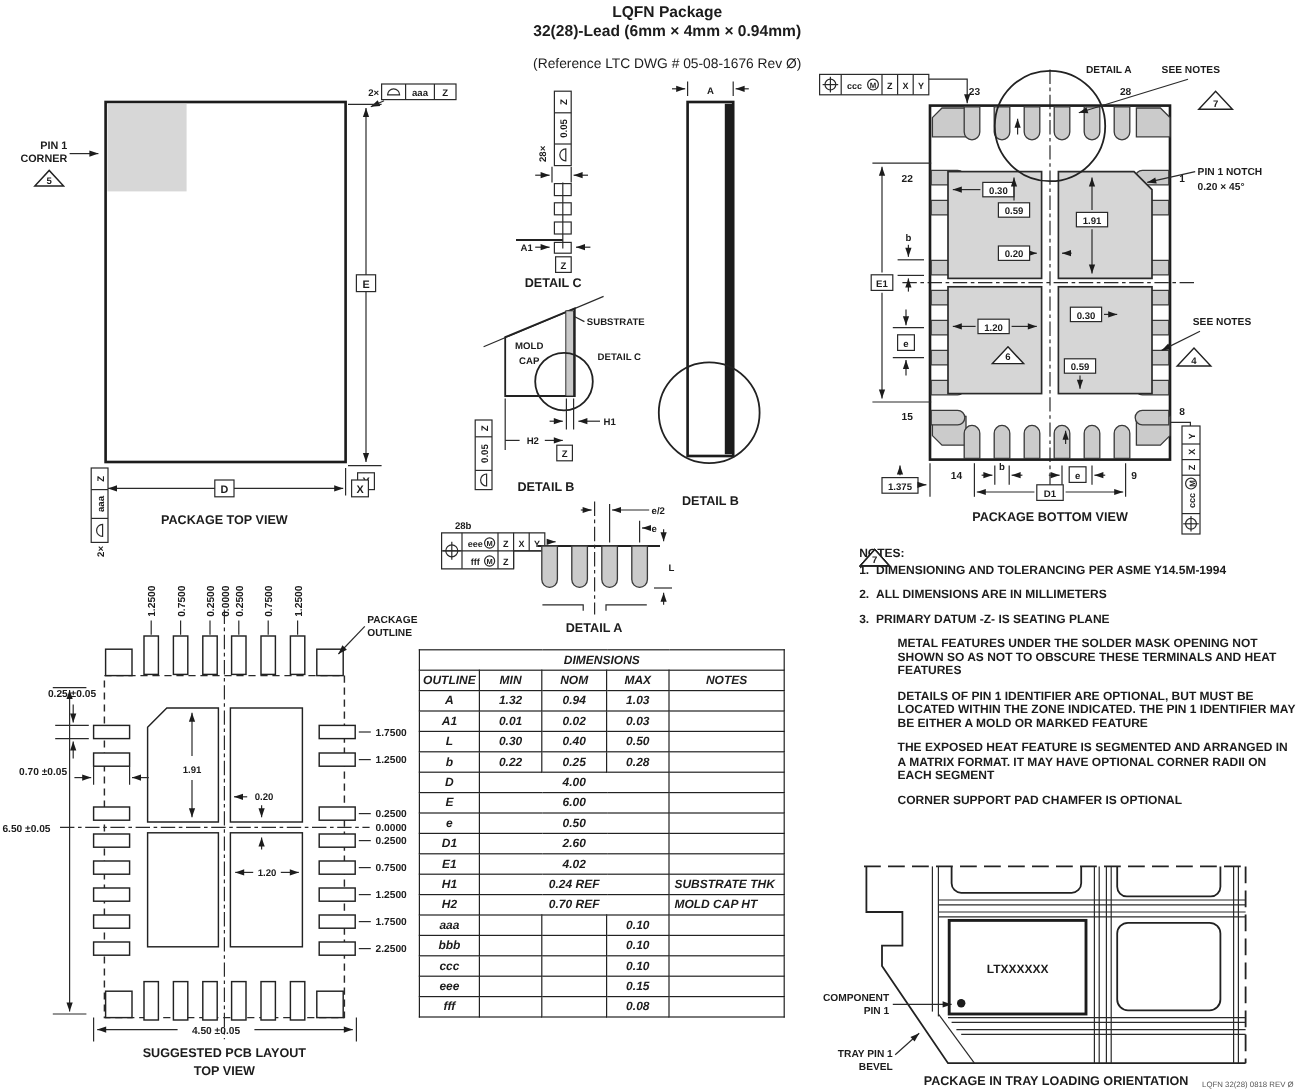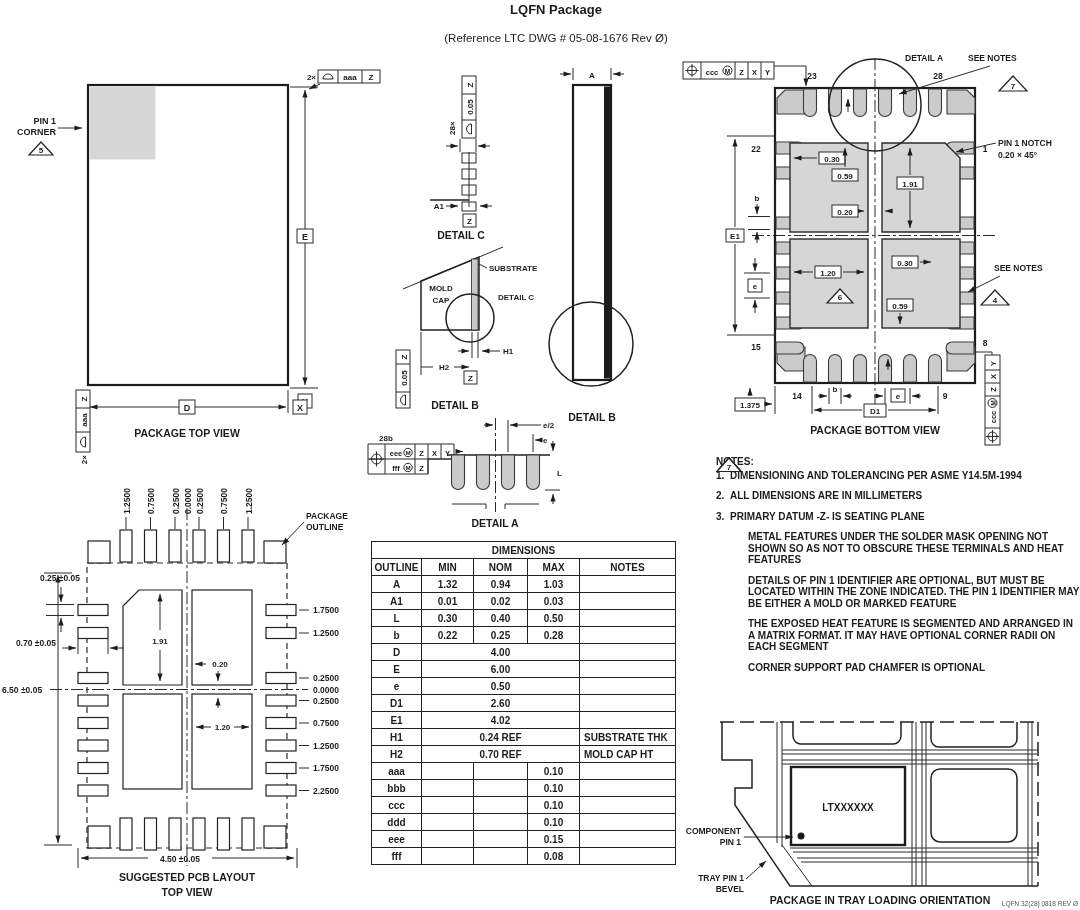--- a/index.html
+++ b/index.html
@@ -16,21 +16,21 @@
   .dash{stroke:#2a2a2a;stroke-width:1.2;fill:none;stroke-dasharray:6 4;}
   .pad{fill:#cbcbcb;stroke:#3a3a3a;stroke-width:1.1;}
   .hpad{fill:#d6d6d6;stroke:#2a2a2a;stroke-width:1.4;}
   .wpad{fill:#fff;stroke:#222;stroke-width:1.2;}
   .dbox{fill:#fff;stroke:#2a2a2a;stroke-width:1;}
   .tri{fill:#fff;stroke:#222;stroke-width:1.2;}
   .title-block{position:absolute;left:306px;top:2px;width:500px;text-align:center;}
   .title-block .l1{font-size:13px;font-weight:bold;}
   .title-block .l2{font-size:13px;font-weight:bold;margin-top:1px;}
   .title-block .l3{font-size:11.5px;margin-top:15px;}
-  table.dim{position:absolute;left:371px;top:541px;border-collapse:collapse;table-layout:fixed;}
+  table.dim{position:absolute;left:349px;top:541px;border-collapse:collapse;table-layout:fixed;font-style:italic;}
   table.dim td,table.dim th{border:1px solid #222;font-size:10px;font-weight:bold;
       height:16px;padding:0 2px;text-align:center;white-space:nowrap;}
   table.dim .ttl{border:1.5px solid #222;}
   table.dim td.nt{text-align:left;padding-left:4px;}
   .notes{position:absolute;left:716px;top:456px;width:366px;font-size:10px;font-weight:bold;line-height:11.5px;}
   .notes .hd{margin-bottom:2px;}
   .note-row{display:flex;margin-top:9px;}
   .note-row .mk{width:32px;flex:0 0 32px;}
   .note-row .tx{flex:1;}
   .nmark{font-weight:bold;}
@@ -572,20 +572,21 @@
     <text x="744" y="881" text-anchor="end" class="t85">TRAY PIN 1</text>
     <text x="744" y="892" text-anchor="end" class="t85">BEVEL</text>
     <line x1="746" y1="879" x2="766" y2="861" class="ln" marker-end="url(#me)"></line>
     <text x="880" y="904" text-anchor="middle" class="cap">PACKAGE IN TRAY LOADING ORIENTATION</text>
     <text x="1078" y="906" text-anchor="end" class="tiny">LQFN 32(28) 0818 REV Ø</text>
   </g>
 </svg>
 
 <div class="title-block">
   <div class="l1">LQFN Package</div>
+  <div class="l2">32(28)-Lead (6mm × 4mm × 0.94mm)</div>
   <div class="l3">(Reference LTC DWG # 05-08-1676 Rev Ø)</div>
 </div>
 
 <table class="dim">
   <colgroup>
         <col style="width:50px">
         <col style="width:52px">
         <col style="width:54px">
         <col style="width:52px">
         <col style="width:96px">
@@ -673,27 +674,20 @@
         </tr>
   <tr>
           <td>bbb</td>
           <td></td>
           <td></td>
           <td>0.10</td>
           <td class="nt"></td>
         </tr>
   <tr>
           <td>ccc</td>
-          <td></td>
-          <td></td>
-          <td>0.10</td>
-          <td class="nt"></td>
-        </tr>
-  <tr>
-          <td>ddd</td>
           <td></td>
           <td></td>
           <td>0.10</td>
           <td class="nt"></td>
         </tr>
   <tr>
           <td>eee</td>
           <td></td>
           <td></td>
           <td>0.15</td>

